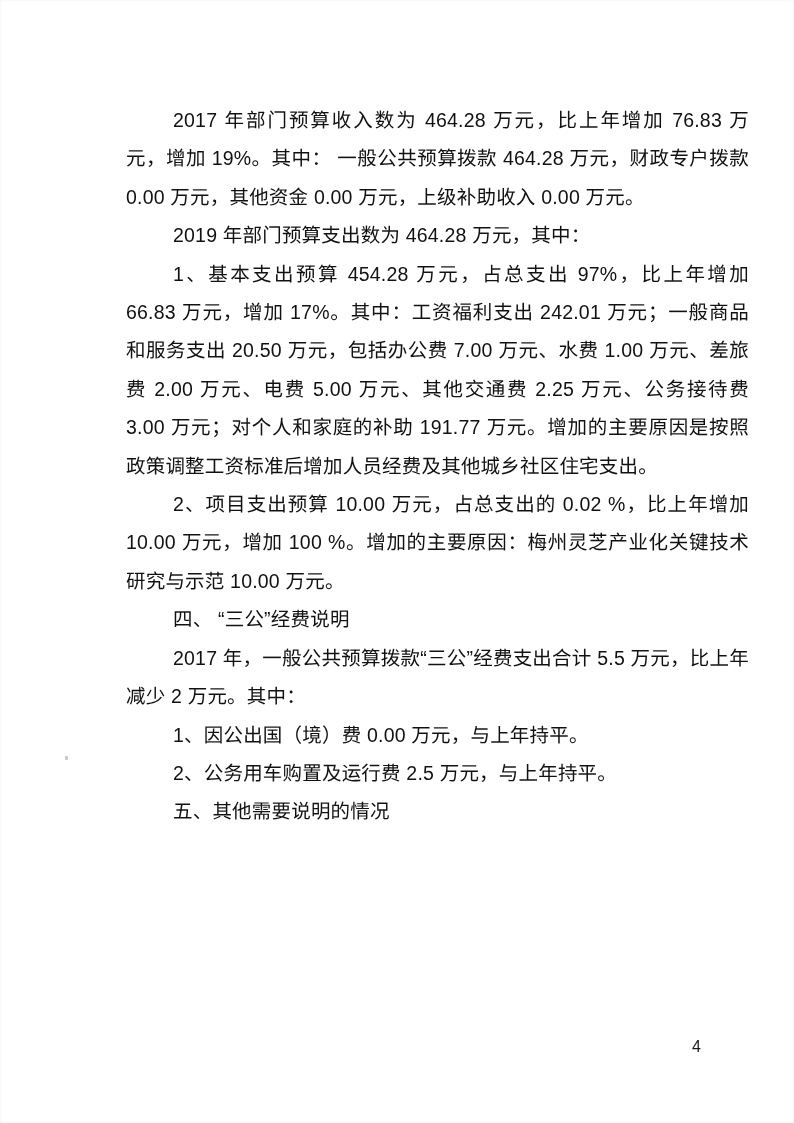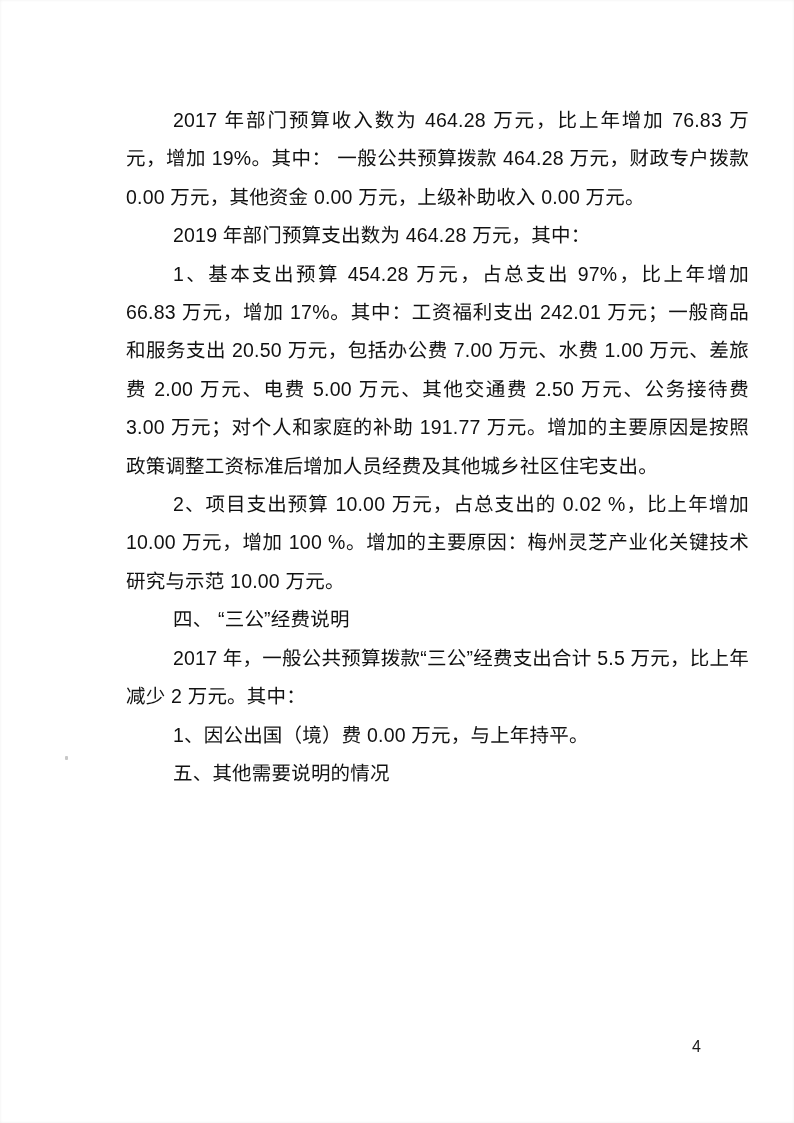--- a/index.html
+++ b/index.html
@@ -57,24 +57,25 @@
     border-radius: 1px;
   }
 </style>
 </head>
 <body>
 
 <div class="page">
   <div class="content">
     <p class="para">2017 年部门预算收入数为 464.28 万元，比上年增加 76.83 万元，增加 19%。其中： 一般公共预算拨款 464.28 万元，财政专户拨款 0.00 万元，其他资金 0.00 万元，上级补助收入 0.00 万元。</p>
     <p class="para">2019 年部门预算支出数为 464.28 万元，其中：</p>
-    <p class="para">1、基本支出预算 454.28 万元，占总支出 97%，比上年增加 66.83 万元，增加 17%。其中：工资福利支出 242.01 万元；一般商品和服务支出 20.50 万元，包括办公费 7.00 万元、水费 1.00 万元、差旅费 2.00 万元、电费 5.00 万元、其他交通费 2.50 万元、公务接待费 3.00 万元；对个人和家庭的补助 191.77 万元。增加的主要原因是按照政策调整工资标准后增加人员经费及其他城乡社区住宅支出。</p>
+    <p class="para">1、基本支出预算 454.28 万元，占总支出 97%，比上年增加 66.83 万元，增加 17%。其中：工资福利支出 242.01 万元；一般商品和服务支出 20.50 万元，包括办公费 7.00 万元、水费 1.00 万元、差旅费 2.00 万元、电费 5.00 万元、其他交通费 2.25 万元、公务接待费 3.00 万元；对个人和家庭的补助 191.77 万元。增加的主要原因是按照政策调整工资标准后增加人员经费及其他城乡社区住宅支出。</p>
     <p class="para">2、项目支出预算 10.00 万元，占总支出的 0.02 %，比上年增加 10.00 万元，增加 100 %。增加的主要原因：梅州灵芝产业化关键技术研究与示范 10.00 万元。</p>
     <p class="para">四、 “三公”经费说明</p>
     <p class="para">2017 年，一般公共预算拨款“三公”经费支出合计 5.5 万元，比上年减少 2 万元。其中：</p>
     <p class="para">1、因公出国（境）费 0.00 万元，与上年持平。</p>
+    <p class="para">2、公务用车购置及运行费 2.5 万元，与上年持平。</p>
     <p class="para">五、其他需要说明的情况</p>
   </div>
 
   <div class="scan-artifact"></div>
 
   <div class="page-number">4</div>
 </div>
 
 </body></html>

